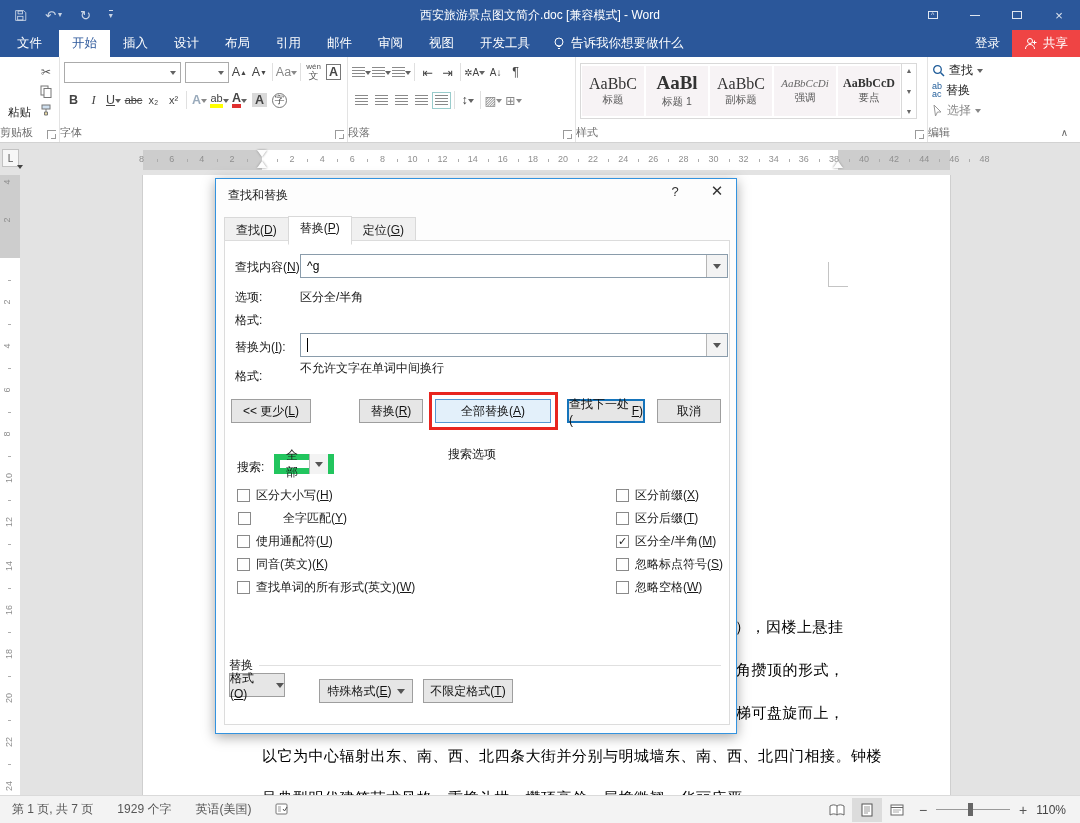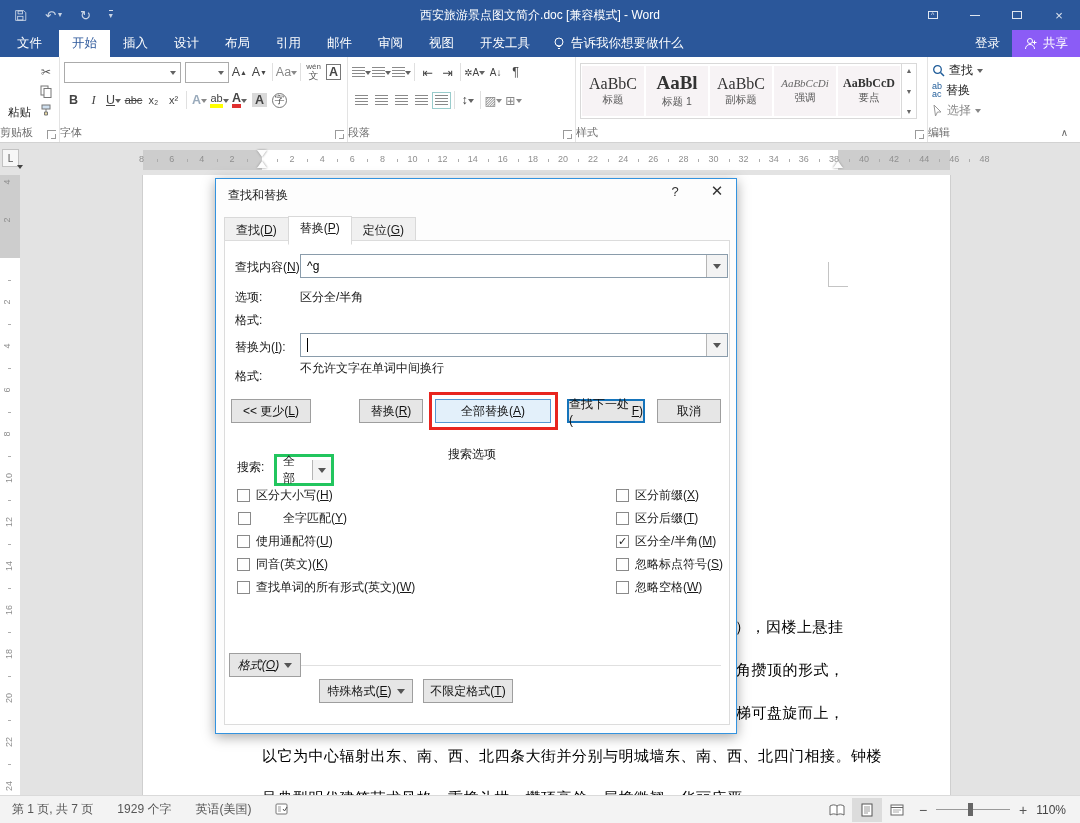--- a/index.html
+++ b/index.html
@@ -18,21 +18,21 @@
   .bar-glyph { width:10px; height:1px; background:rgba(255,255,255,.85); display:inline-block; }
 
   
   .tabrow { position:absolute; left:0; top:30px; width:1080px; height:27px; background:#2b579a; display:flex; align-items:stretch; z-index:49; }
   .rtab { display:flex; align-items:center; padding:0 13px; color:#ffffff; font-size:12.5px; cursor:default; }
   .rtab.file { padding:0 17px; }
   .rtab.active { background:#ffffff; color:#2b579a; }
   .tellme { display:flex; align-items:center; gap:6px; color:#ffffff; font-size:12.5px; padding:0 10px; }
   .tabrow-right { margin-left:auto; display:flex; align-items:stretch; }
   .signin { display:flex; align-items:center; color:#fff; font-size:12.5px; padding:0 12px; }
-  .share { display:flex; align-items:center; gap:5px; color:#fff; font-size:12.5px; padding:0 12px; background:#8b5cf6; }
+  .share { display:flex; align-items:center; gap:5px; color:#fff; font-size:12.5px; padding:0 12px; background:#ef4444; }
 
   
   .ribbon { position:absolute; left:0; top:57px; width:1080px; height:86px; background:#ffffff; border-bottom:1px solid #d2d2d2; display:flex; z-index:40; }
   .rgroup { position:relative; border-right:1px solid #e3e3e3; padding:3px 4px 16px 4px; }
   .rgroup-label { position:absolute; bottom:2px; left:0; right:0; font-size:11px; color:#6e6e6e; }
   .launcher { position:absolute; bottom:3px; right:3px; width:9px; height:9px; border-left:1px solid #9a9a9a; border-top:1px solid #9a9a9a; }
   .launcher::after { content:""; position:absolute; right:0; bottom:0; width:4px; height:4px; border-right:1px solid #9a9a9a; border-bottom:1px solid #9a9a9a; }
   .g-clip { width:60px; display:flex; }
   .paste-big { display:flex; flex-direction:column; align-items:center; width:34px; padding-top:2px;gap:41px; }
   .paste-label { font-size:11.5px; color:#222; margin-top:2px; }
@@ -118,21 +118,21 @@
   .dbtn.defaultbtn { border:2px solid #1574bb; }
   .redbox { position:absolute; left:204px; top:151px; width:129px; height:38px; border:3px solid #e8251f; z-index:5; pointer-events:none; }
   .gsep { position:absolute; display:flex; align-items:center; width:492px; }
   .gsep .gl { font-size:12px; color:#1a1a1a; margin-right:6px; white-space:nowrap; }
   .gsep .ln { flex:1; height:1px; background:#e0e0e0; }
   .chkrow { position:absolute; display:flex; align-items:center; }
   .chkbox { width:13px; height:13px; border:1px solid #8a8a8a; background:#fff; display:flex; align-items:center; justify-content:center; font-size:11px; color:#1a1a1a; }
   .chkbox::after { content:""; }
   .chkbox.checked::after { content:"✓"; }
   .chklbl { margin-left:6px; }
-  .srch-dd { position:absolute; height:32px; border:3px solid #22c55e; background:#fff; display:flex; align-items:center; }
+  .srch-dd { position:absolute; height:20px; border:6px solid #22c55e; background:#fff; display:flex; align-items:center; }
   .srch-dd .val { padding:0 6px; flex:1; }
   .srch-dd .drop { width:19px; height:20px; background:#f3f3f3; border-left:1px solid #b5b5b5; display:flex; align-items:center; justify-content:center; }
   u { text-decoration:underline; }
 </style>
 </head>
 <body>
 
 <div class="titlebar">
   <div class="qat">
     <span class="qat-btn">
@@ -590,21 +590,21 @@
     <span class="chkrow" style="left:391px; top:338px;">
       <span class="chkbox"></span>
       <span class="chklbl">忽略空格(<u>W</u>)</span>
     </span>
 
     <span class="gsep" style="left:4px; top:416px;">
       <span class="gl">替换</span>
       <span class="ln"></span>
     </span>
 
-    <span class="dbtn" style="left:4px; top:412px; width:72px;font-style:italic;">
+    <span class="dbtn" style="left:4px; top:432px; width:56px;">
       <span>格式(<u>O</u>)</span>
       <span class="dcaret" style="margin-left:5px;"></span>
     </span>
     <span class="dbtn" style="left:94px; top:438px; width:94px;">
       <span>特殊格式(<u>E</u>)</span>
       <span class="dcaret" style="margin-left:5px;"></span>
     </span>
     <span class="dbtn" style="left:198px; top:438px; width:90px;">不限定格式(<u>T</u>)</span>
   </div>
 </div>

